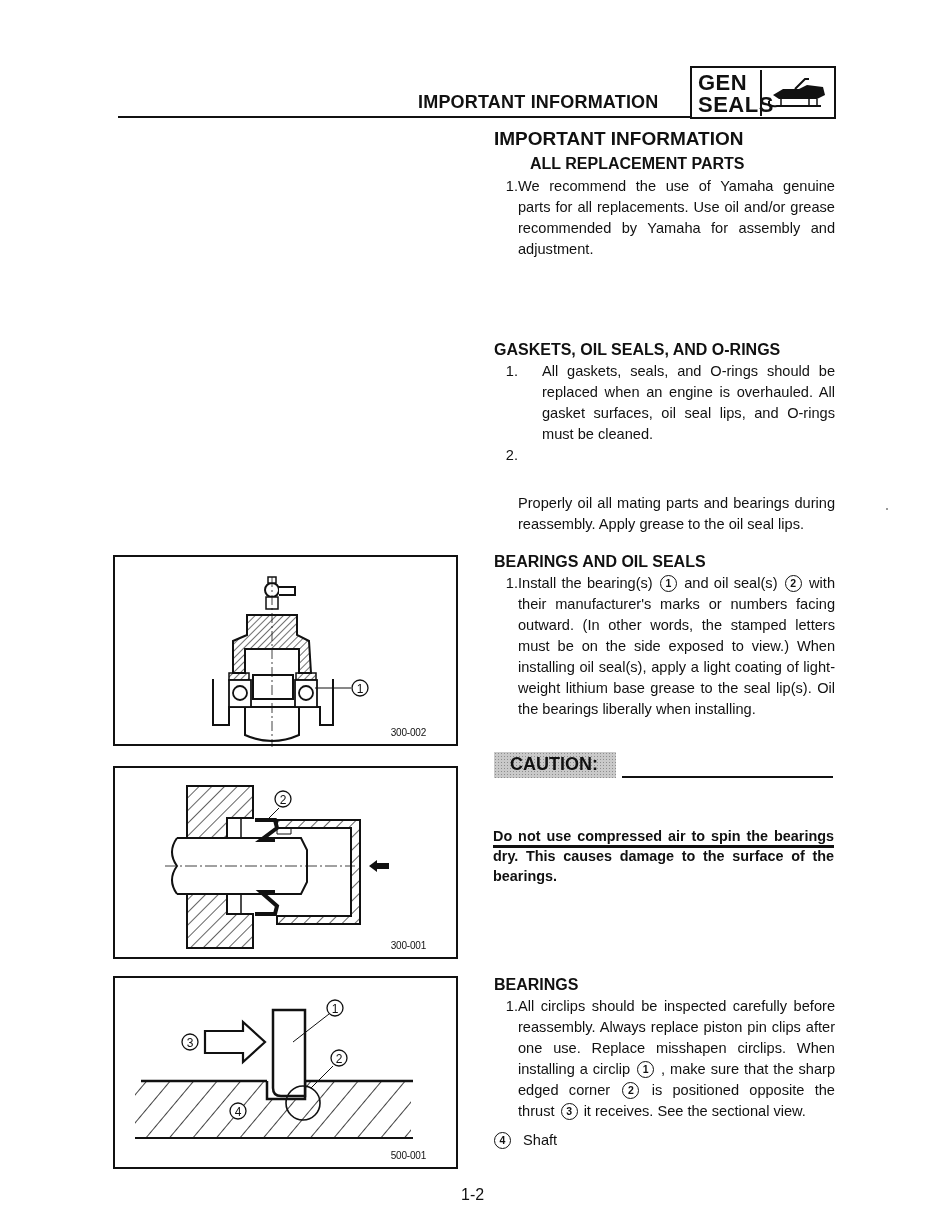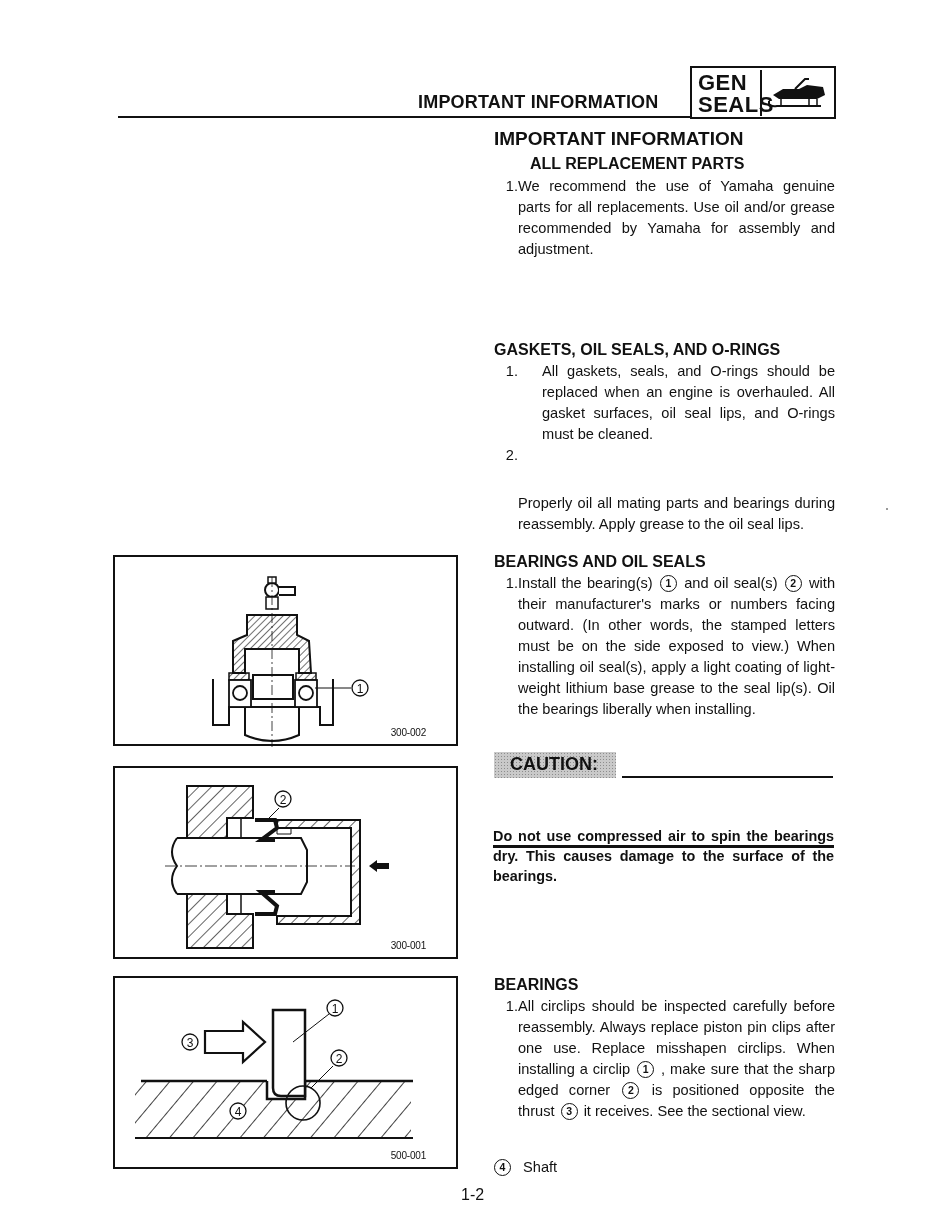--- a/index.html
+++ b/index.html
@@ -90,21 +90,21 @@
 <div class="abs caution-label">CAUTION:</div>
 <div class="abs caution-rule1"></div>
 <div class="abs caution-text">Do not use compressed air to spin the bearings dry. This causes damage to the surface of the bearings.</div>
 <div class="abs caution-rule2"></div>
 
 <div class="abs h2" style="left:494px; top:976px;">BEARINGS</div>
 <div class="abs para item" style="left:494px; top:996px; width:341px;">
   <span class="num">1.</span>
   <span class="txt" style="width:317px;"><span>All circlips should be inspected carefully before reassembly. Always replace piston pin clips after one use. Replace misshapen circlips. When installing a circlip</span> <span class="circ">1</span> <span>, make sure that the sharp edged corner</span> <span class="circ">2</span> <span>is positioned opposite the thrust</span> <span class="circ">3</span> <span>it receives. See the sectional view.</span></span>
 </div>
-<div class="abs para" style="left:494px; top:1157px;">
+<div class="abs para" style="left:494px; top:1130px;">
   <span class="circ" style="margin-left:0;">4</span>
   <span style="margin-left:6px;">Shaft</span>
 </div>
 
 <div class="abs fig" style="left:113px; top:555px; width:345px; height:191px;">
   <svg width="345" height="191" viewBox="0 0 345 191">
     <defs>
       <pattern id="hatch" width="5" height="5" patternUnits="userSpaceOnUse" patternTransform="rotate(45)">
         <line x1="0" y1="0" x2="0" y2="5" stroke="#111" stroke-width="1.2"></line>
       </pattern>

